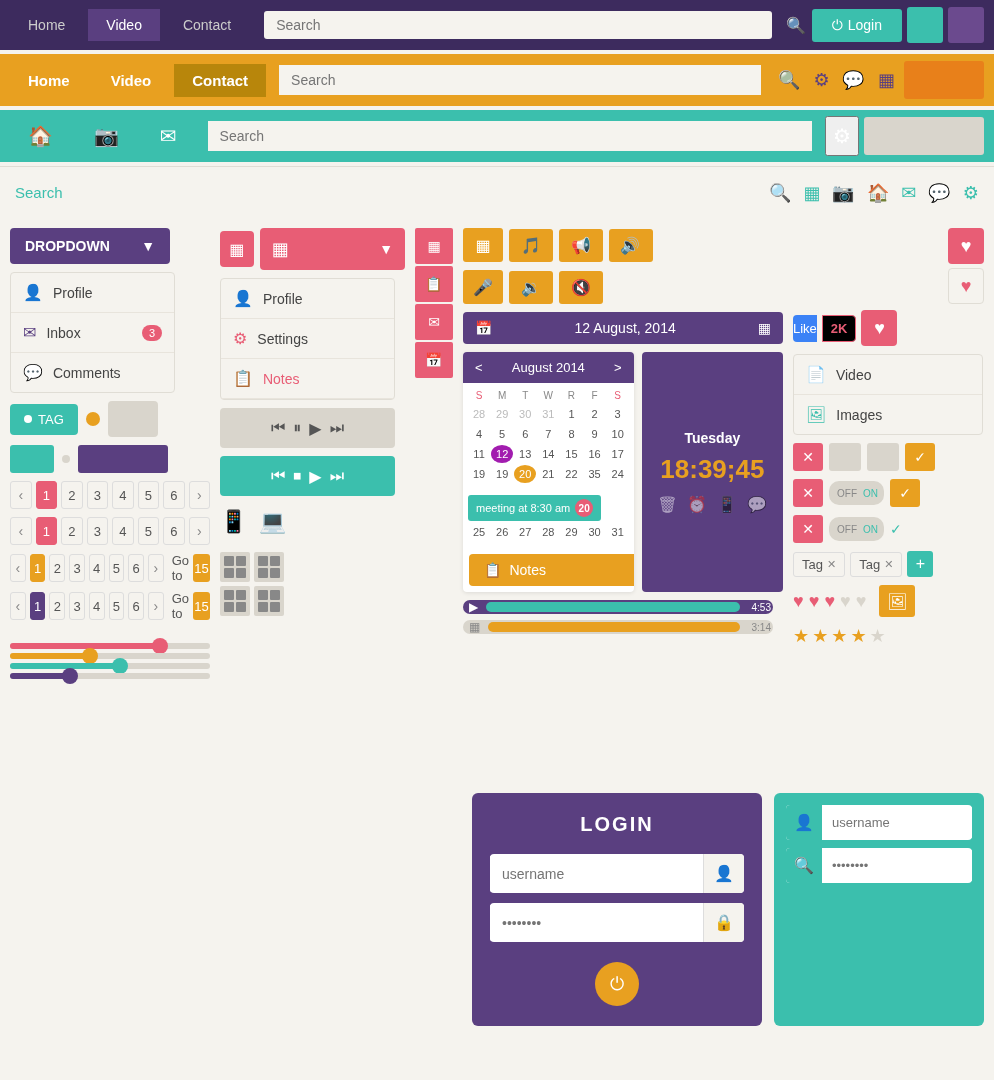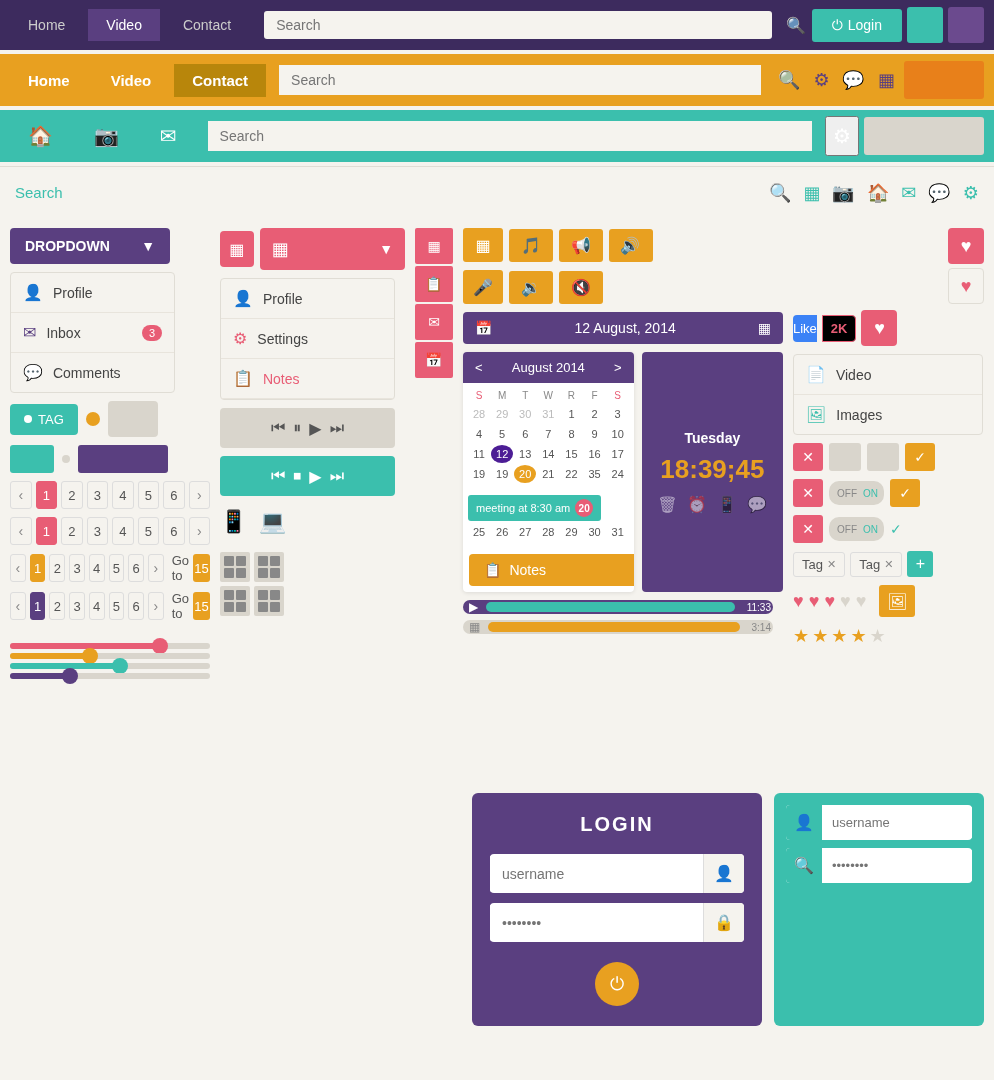--- a/index.html
+++ b/index.html
@@ -408,21 +408,21 @@
     .cal-day-label.weekend { color: #e85d75; }
     .cal-num {
       text-align: center;
       font-size: 11px;
       color: #555;
       padding: 3px 2px;
       cursor: pointer;
     }
     .cal-num.other-month { color: #bbb; }
     .cal-num.highlighted { background: #e8a020; color: white; border-radius: 50%; }
-    .cal-num.today { background: #4c1d95; color: white; border-radius: 50%; }
+    .cal-num.today { background: #a21caf; color: white; border-radius: 50%; }
 
     
     .clock-widget {
       background: #5a3f80;
       border-radius: 4px;
       width: 155px;
       padding: 10px;
       display: flex;
       flex-direction: column;
       align-items: center;
@@ -1203,21 +1203,21 @@
             <span>💬</span>
           </div>
         </div>
       </div>
 
       <div class="progress-section">
         <div class="prog-bar-wrap">
           <div style="display:flex;align-items:center;gap:8px;width:100%">
             <span style="color:white;font-size:12px;margin-left:4px">▶</span>
             <div class="prog-bar-fill" style="background:#3bbfad;width:80%;flex:1"></div>
-            <span class="prog-time" style="position:static;margin-left:4px">11:33</span>
+            <span class="prog-time" style="position:static;margin-left:4px">4:53</span>
           </div>
         </div>
         <div class="prog-bar-wrap" style="background:#d9d5cc">
           <div style="display:flex;align-items:center;gap:8px;width:100%">
             <span style="color:#888;font-size:12px;margin-left:4px">▦</span>
             <div class="prog-bar-fill" style="background:#e8a020;width:55%;flex:1"></div>
             <span style="color:#888;font-size:10px;margin-left:4px">3:14</span>
           </div>
         </div>
       </div>

